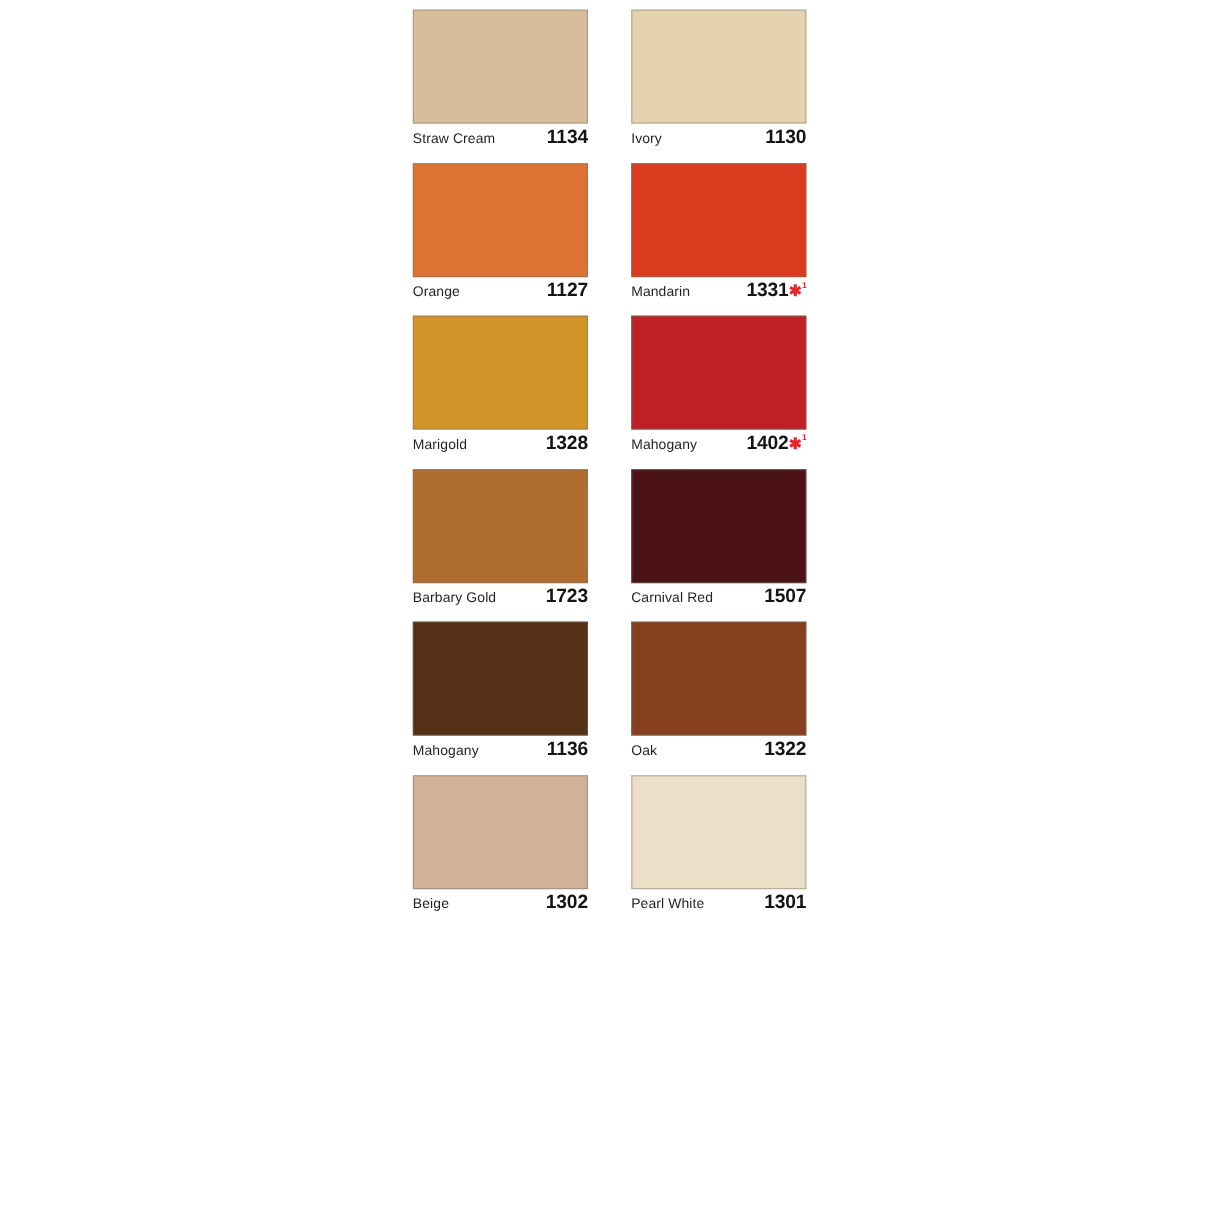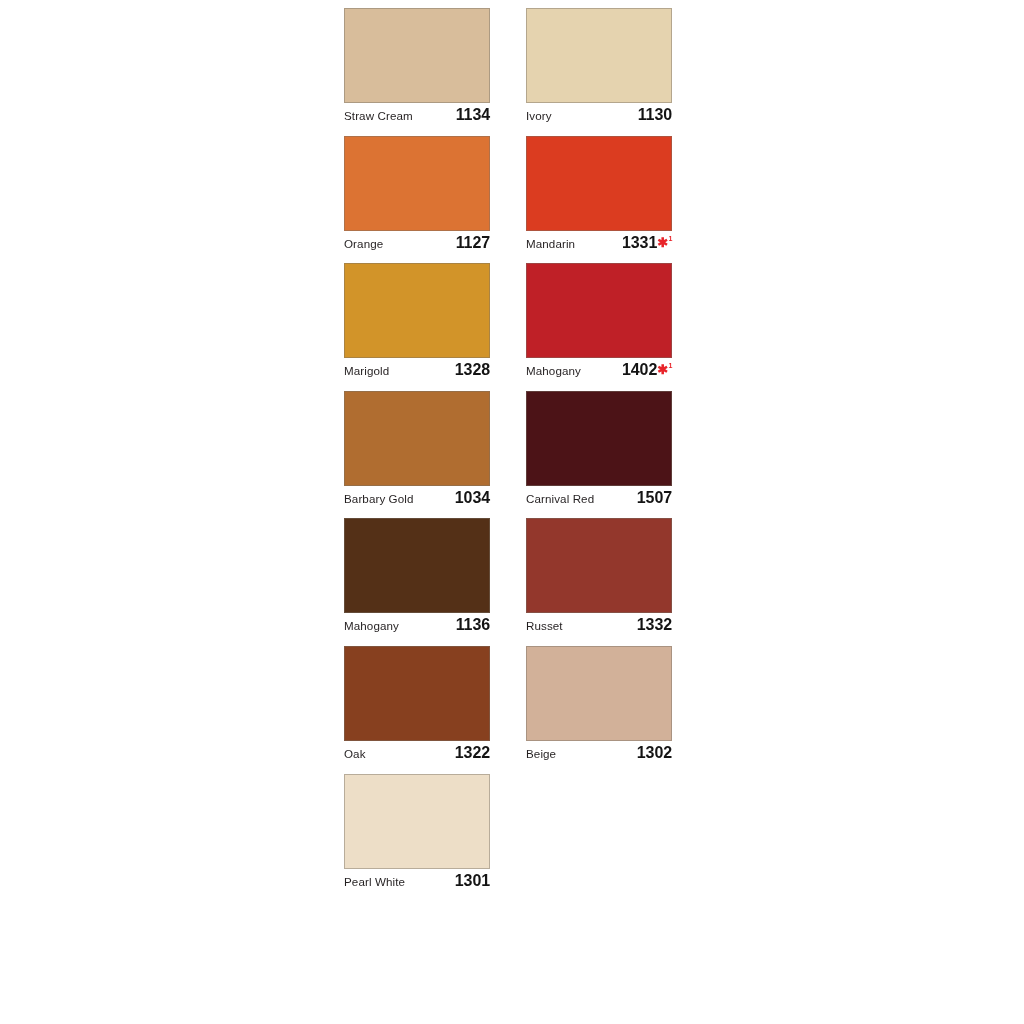--- a/index.html
+++ b/index.html
@@ -160,21 +160,21 @@
             <span class="footnote-sup">1</span>
           </span>
         </span>
       </div>
     </div>
     <div class="swatch-cell">
       <div class="swatch-chip" style="background: rgb(176, 109, 48); border-color: rgba(120, 110, 100, 0.45);"></div>
       <div class="swatch-caption">
         <span class="swatch-name">Barbary Gold</span>
         <span class="swatch-code-wrap">
-          <span class="swatch-code">1034</span>
+          <span class="swatch-code">1723</span>
         </span>
       </div>
     </div>
     <div class="swatch-cell">
       <div class="swatch-chip" style="background: rgb(76, 19, 23); border-color: rgba(120, 110, 100, 0.45);"></div>
       <div class="swatch-caption">
         <span class="swatch-name">Carnival Red</span>
         <span class="swatch-code-wrap">
           <span class="swatch-code">1507</span>
         </span>
@@ -183,29 +183,20 @@
     <div class="swatch-cell">
       <div class="swatch-chip" style="background: rgb(84, 48, 23); border-color: rgba(120, 110, 100, 0.45);"></div>
       <div class="swatch-caption">
         <span class="swatch-name">Mahogany</span>
         <span class="swatch-code-wrap">
           <span class="swatch-code">1136</span>
         </span>
       </div>
     </div>
     <div class="swatch-cell">
-      <div class="swatch-chip" style="background: rgb(147, 55, 44); border-color: rgba(120, 110, 100, 0.45);"></div>
-      <div class="swatch-caption">
-        <span class="swatch-name">Russet</span>
-        <span class="swatch-code-wrap">
-          <span class="swatch-code">1332</span>
-        </span>
-      </div>
-    </div>
-    <div class="swatch-cell">
       <div class="swatch-chip" style="background: rgb(135, 64, 31); border-color: rgba(120, 110, 100, 0.45);"></div>
       <div class="swatch-caption">
         <span class="swatch-name">Oak</span>
         <span class="swatch-code-wrap">
           <span class="swatch-code">1322</span>
         </span>
       </div>
     </div>
     <div class="swatch-cell">
       <div class="swatch-chip" style="background: rgb(210, 177, 153); border-color: rgba(120, 110, 100, 0.45);"></div>

